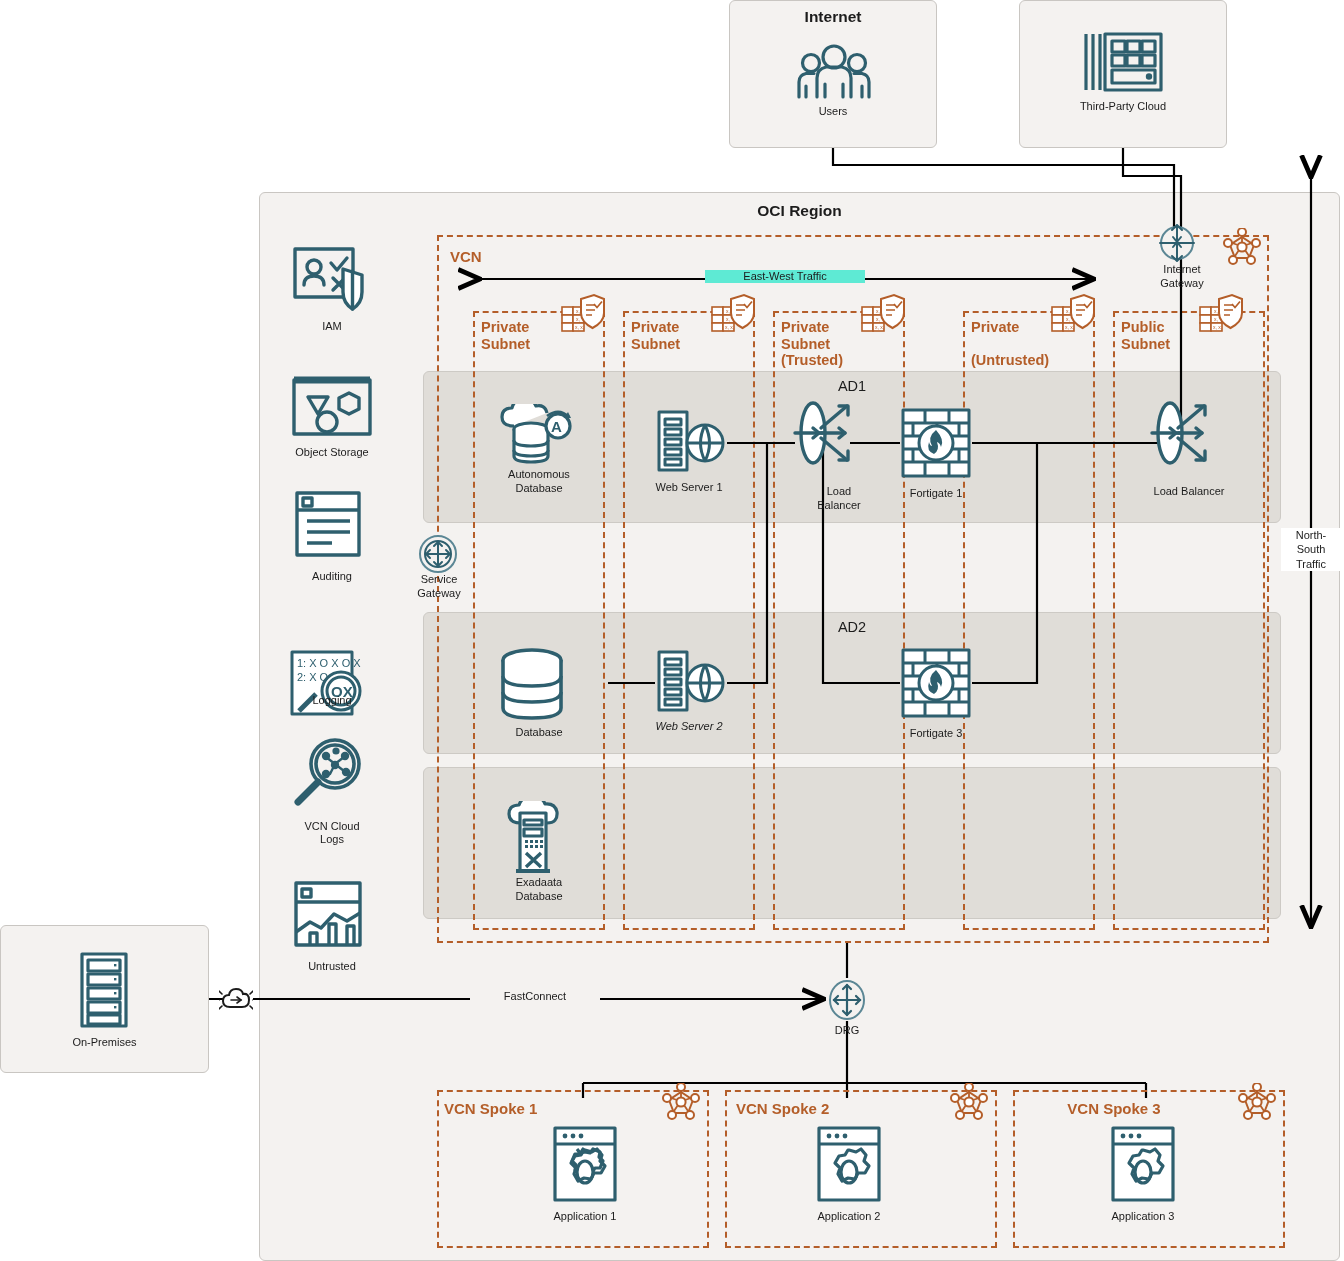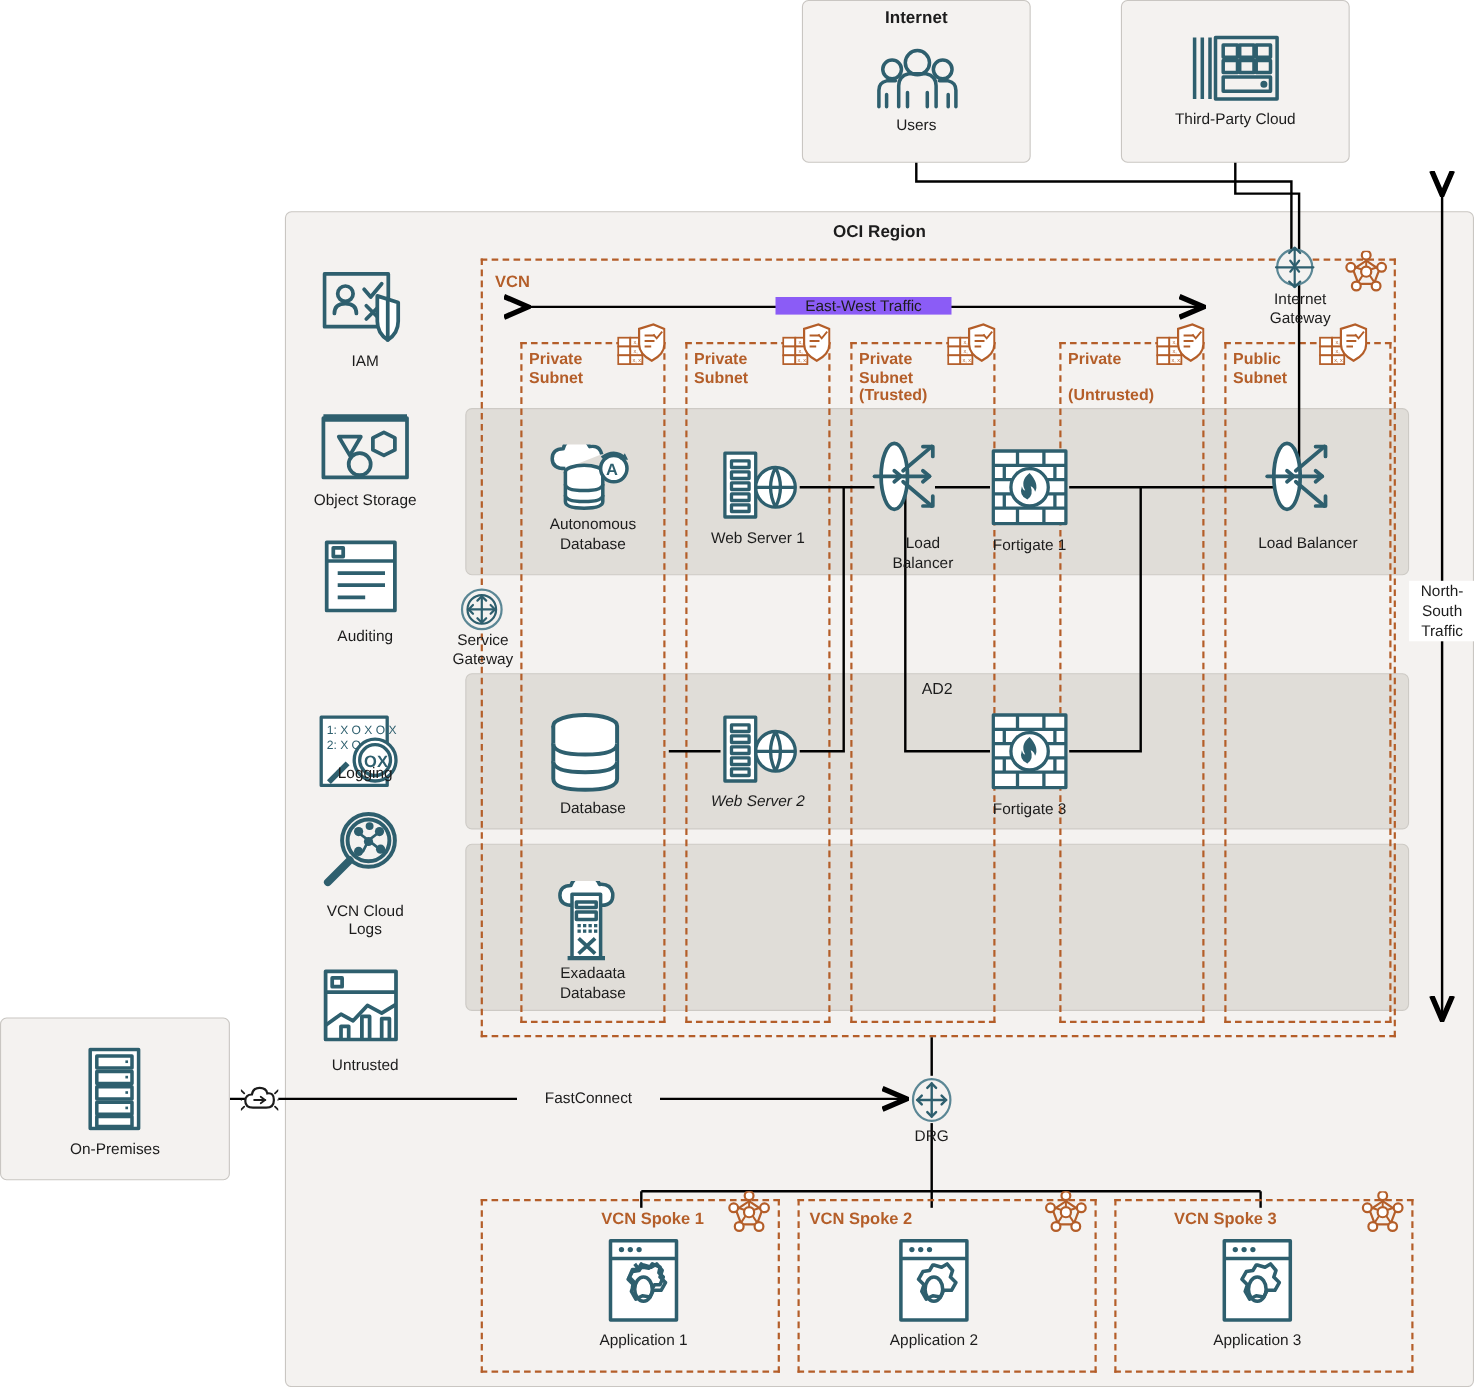--- a/index.html
+++ b/index.html
@@ -35,21 +35,21 @@
   }
   .dash-orange {
     border: 2px dashed #b45e29;
     background: transparent;
   }
 
   
   .lbl {
     position: absolute;
     color: #1c1c1c;
-    font-size: 14px;
+    font-size: 11px;
     line-height: 1.15;
     text-align: center;
     white-space: pre-line;
   }
   .lbl-orange { color: #b45e29; font-weight: bold; font-size: 15px; }
   .lbl-orange-sub { color: #b45e29; font-weight: bold; font-size: 14.5px; text-align: left; }
   .title-bold { font-weight: bold; font-size: 15.5px; }
   .ad-lbl { font-size: 14.5px; color: #1c1c1c; }
 
   svg.ovl {
@@ -101,20 +101,21 @@
         <circle cx="71" cy="48.5" r="1.6" fill="#2e5f6e"></circle>
       </g>
     </svg>
   </div>
   <div class="lbl" style="left:1019px; top:100px; width:208px;">Third-Party Cloud</div>
 
   <div class="abs region-panel" style="left:259px; top:192px; width:1081px; height:1069px;"></div>
   <div class="lbl title-bold" style="left:259px; top:202px; width:1081px;">OCI Region</div>
 
   <div class="abs adband" style="left:423px; top:371px; width:858px; height:152px;"></div>
+  <div class="lbl ad-lbl" style="left:423px; top:378px; width:858px;">AD1</div>
 
   <div class="abs adband" style="left:423px; top:612px; width:858px; height:142px;"></div>
   <div class="lbl ad-lbl" style="left:423px; top:619px; width:858px;">AD2</div>
 
   <div class="abs adband" style="left:423px; top:767px; width:858px; height:152px;"></div>
 
   <div class="abs dash-orange" style="left:437px; top:235px; width:832px; height:708px;"></div>
   <div class="lbl lbl-orange" style="left:450px; top:248px; width:120px; text-align:left;">VCN</div>
 
   <div class="abs dash-orange" style="left:473px; top:311px; width:132px; height:619px;"></div>
@@ -181,21 +182,21 @@
       <path d="M847,943 V978"></path>
 
       <path d="M847,1021 V1083"></path>
       <path d="M583,1083 H1146"></path>
       <path d="M583,1083 V1098"></path>
       <path d="M847,1083 V1098"></path>
       <path d="M1146,1083 V1098"></path>
     </g>
   </svg>
 
-  <div class="lbl" style="left:705px; top:270px; width:160px; background:#8b5cf6; padding:0 4px;">East-West Traffic</div>
+  <div class="lbl" style="left:705px; top:270px; width:160px; background:#5eead4; padding:0 4px;">East-West Traffic</div>
   <div class="lbl" style="left:1281px; top:528px; width:60px; background:#ffffff; line-height:1.3;">North-
 South
 Traffic</div>
 
   <div class="icn" style="left:293px; top:247px;">
     <svg width="76" height="66" viewBox="0 0 76 66">
       <g fill="none" stroke="#2e5f6e" stroke-width="3.4" stroke-linejoin="round" stroke-linecap="round">
         <rect x="2" y="2" width="58" height="48"></rect>
         <circle cx="21" cy="20" r="7"></circle>
         <path d="M11 38 q0-9 10-9 q10 0 10 9"></path>
@@ -629,21 +630,21 @@
       <g stroke="#2e5f6e" stroke-width="2.2" fill="none" stroke-linecap="round">
         <path d="M21 7 V37 M8 22 H34"></path>
         <path d="M17 11 l4 -4 l4 4 M17 33 l4 4 l4 -4"></path>
         <path d="M12 18 l-4 4 l4 4 M30 18 l4 4 l-4 4"></path>
       </g>
     </svg>
   </div>
   <div class="lbl" style="left:805px; top:1024px; width:84px;">DRG</div>
 
   <div class="abs dash-orange" style="left:437px; top:1090px; width:272px; height:158px;"></div>
-  <div class="lbl lbl-orange" style="left:460px; top:1100px; width:180px; text-align:right;">VCN Spoke 1</div>
+  <div class="lbl lbl-orange" style="left:444px; top:1100px; width:180px; text-align:left;">VCN Spoke 1</div>
   <div class="icn" style="left:661px; top:1083px;">
     <svg width="40" height="38" viewBox="0 0 40 38">
       <g fill="#fff" stroke="#b45e29" stroke-width="2">
         <path d="M20 9 L32 17 L27 30 H13 L8 17 Z" fill="none"></path>
         <circle cx="20" cy="4" r="4"></circle>
           <circle cx="34" cy="15" r="4"></circle>
         <circle cx="29" cy="32" r="4"></circle>
           <circle cx="11" cy="32" r="4"></circle>
         <circle cx="6" cy="15" r="4"></circle>
           <circle cx="20" cy="19" r="4.6"></circle>

